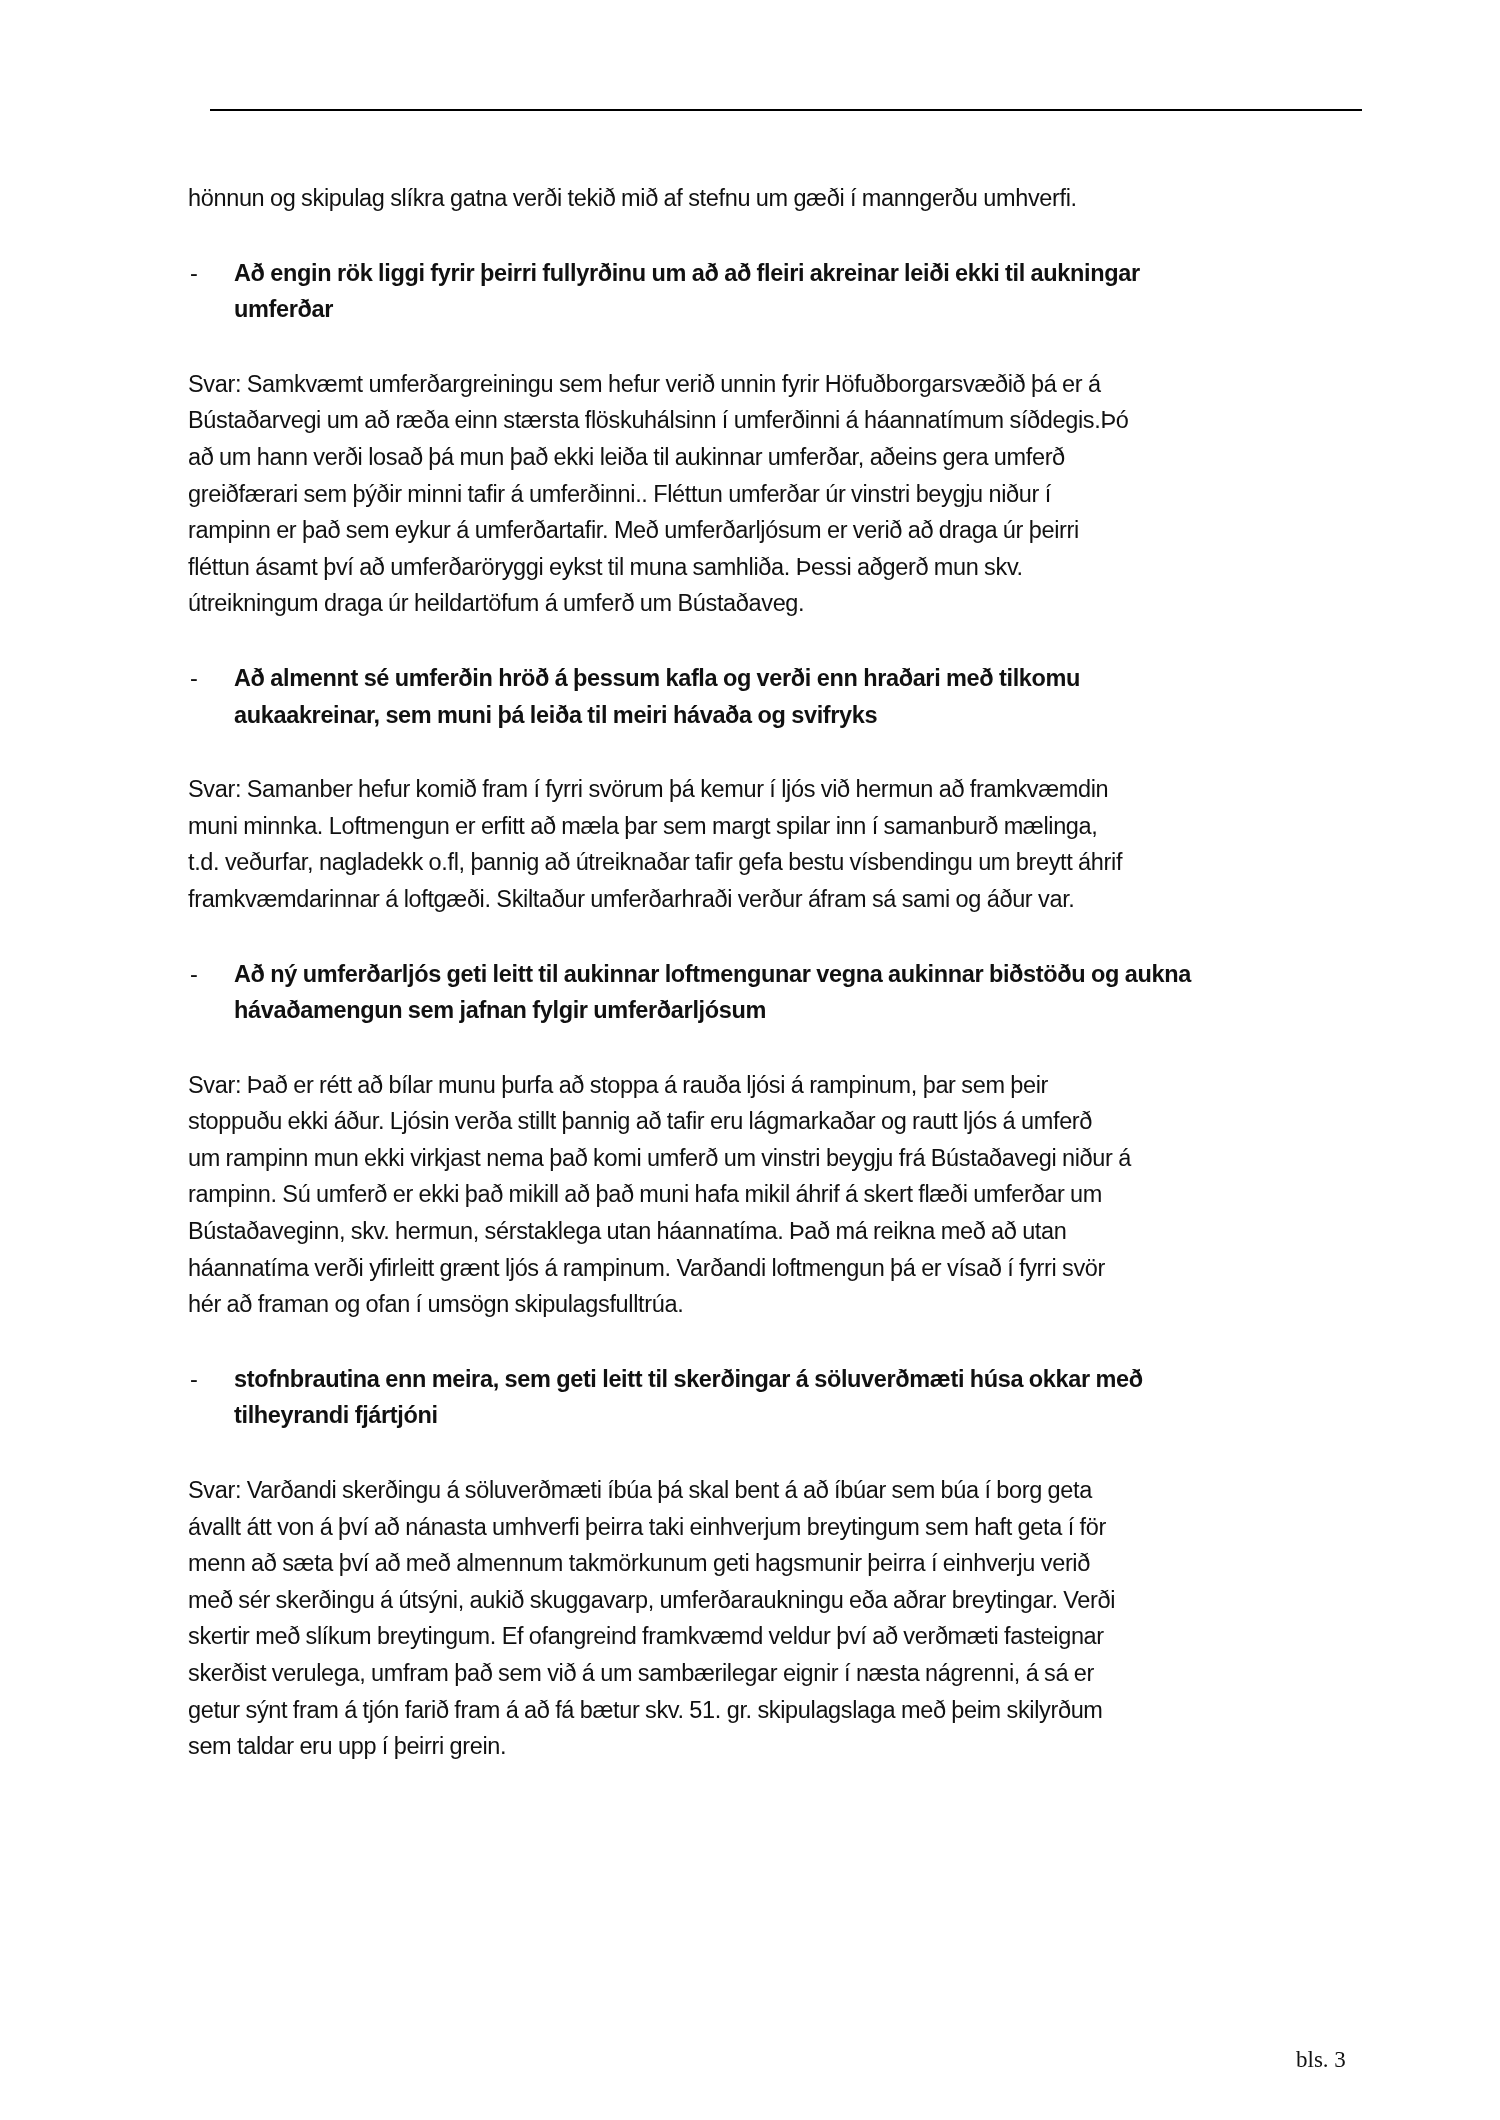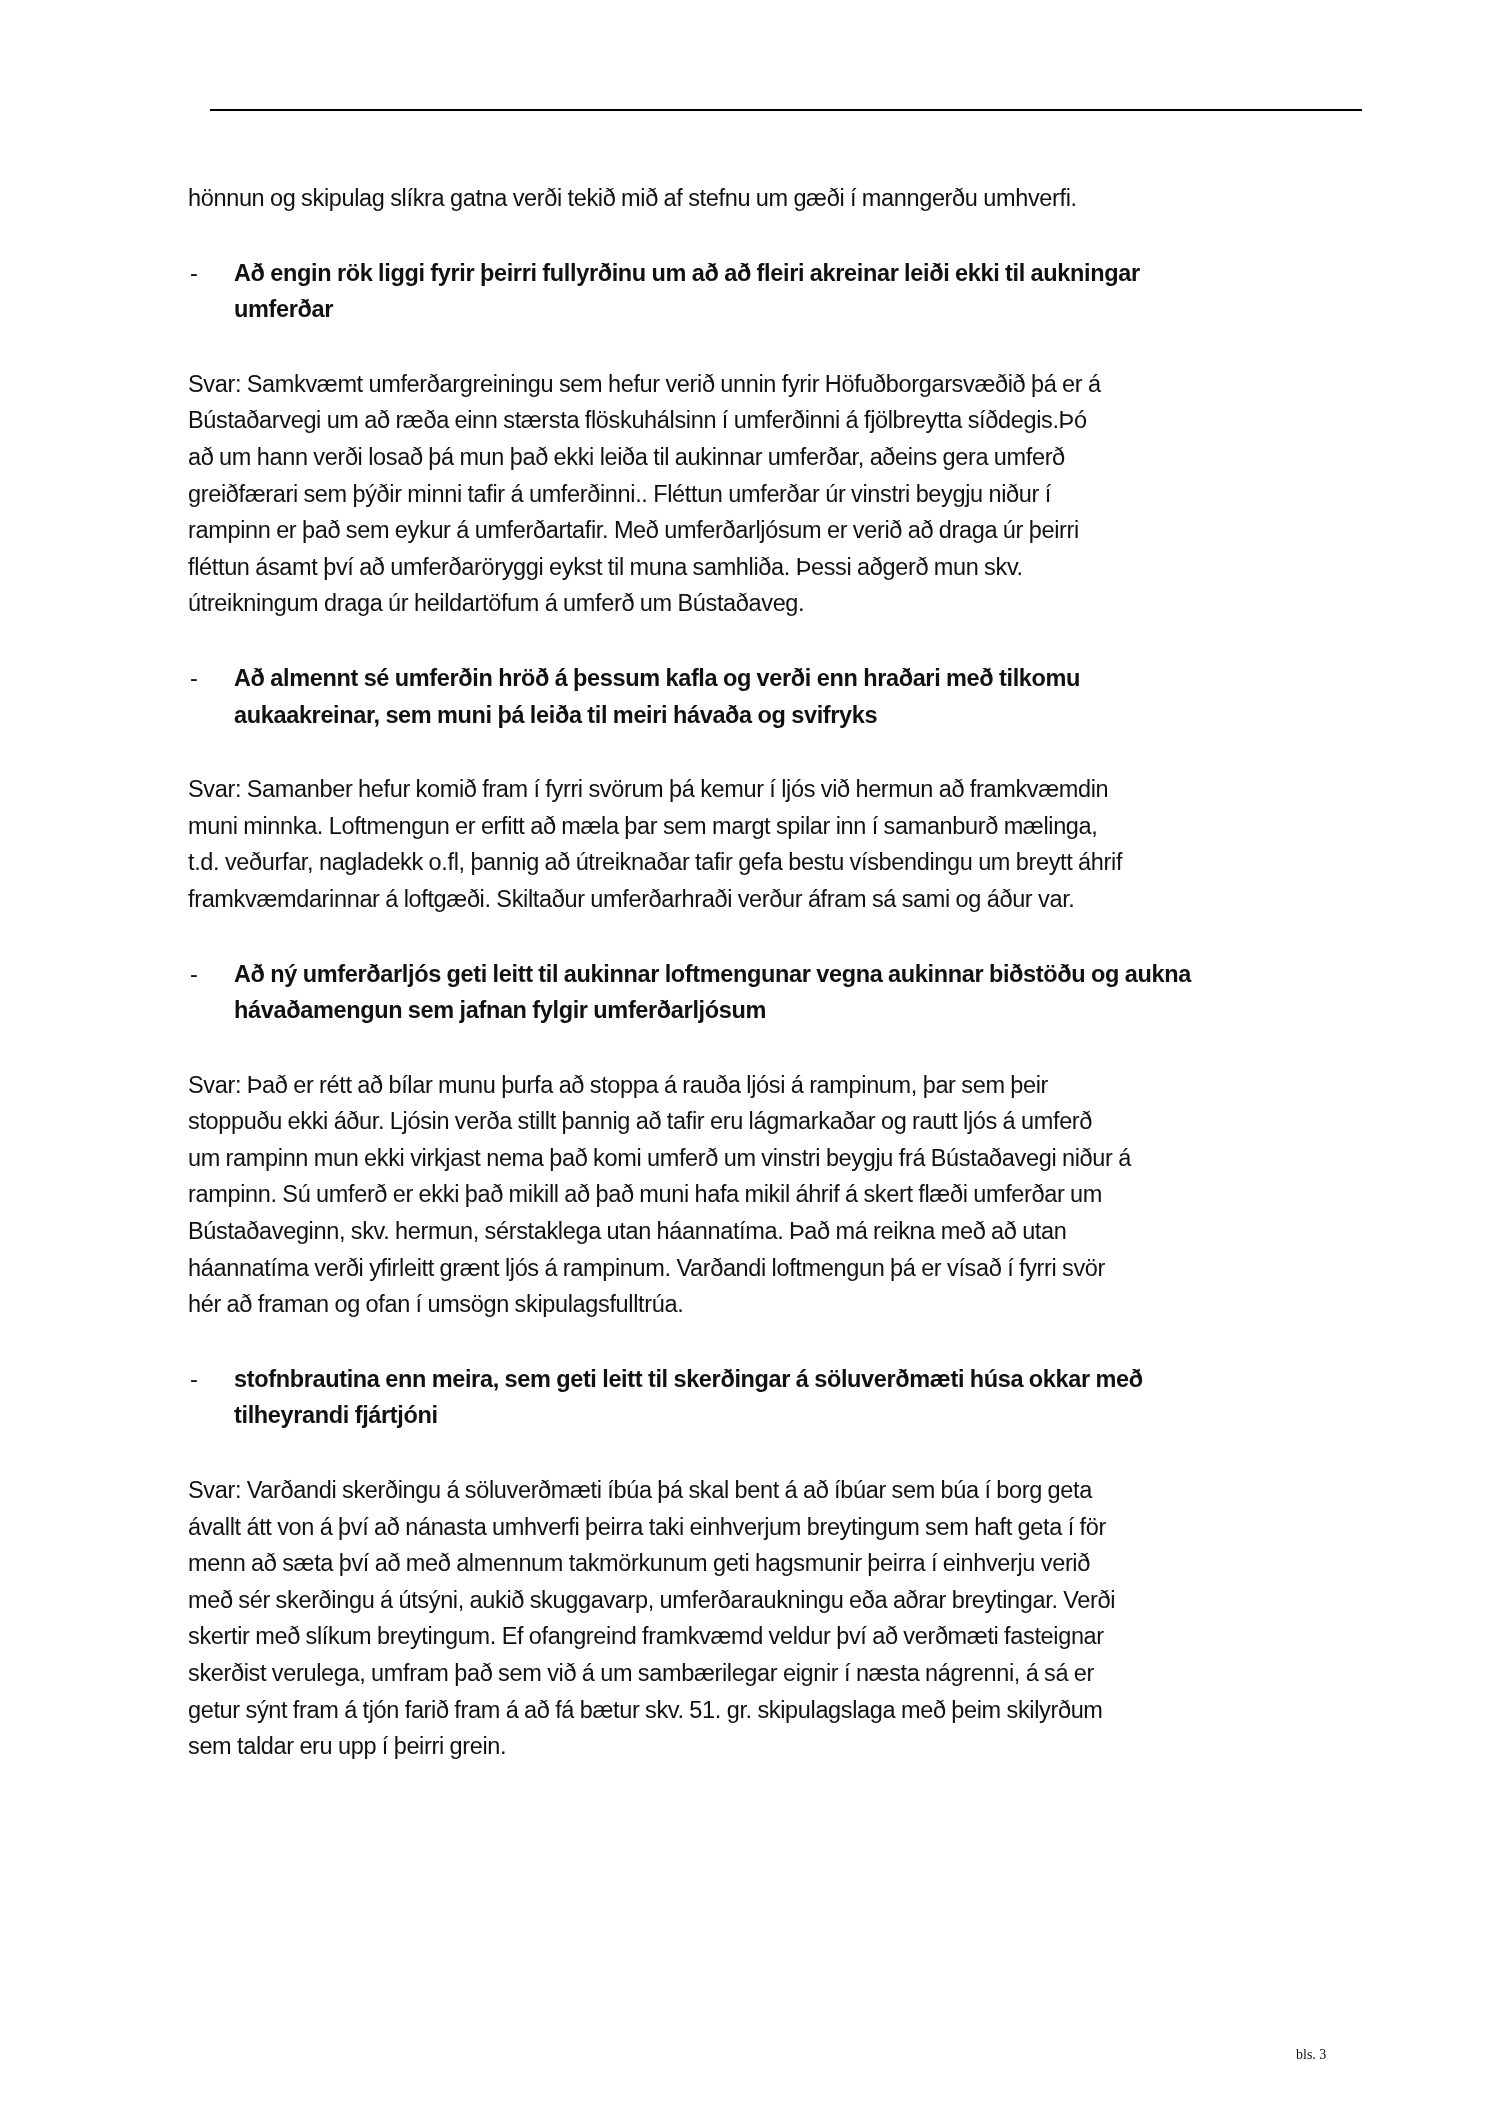--- a/index.html
+++ b/index.html
@@ -57,21 +57,21 @@
     }
     .bullet .line:first-of-type {
       margin-left: -20px;
     }
 
     .page-number {
       position: absolute;
       left: 1296px;
       top: 2047px;
       font-family: "Liberation Serif", "DejaVu Serif", serif;
-      font-size: 14px;
+      font-size: 23px;
       color: #111111;
     }
   </style>
 </head>
 <body>
 
 <div class="header-rule"></div>
 
 <div class="content">
 
@@ -81,21 +81,21 @@
   <div class="gap-after-body"></div>
 
   <div class="para bullet">
     <span class="dash">-</span>
     <span class="line">Að engin rök liggi fyrir þeirri fullyrðinu um að að fleiri akreinar leiði ekki til aukningar</span>
     <span class="line">umferðar</span>
   </div>
   <div class="gap-after-bullet"></div>
   <p class="para">
     <span class="line">Svar: Samkvæmt umferðargreiningu sem hefur verið unnin fyrir Höfuðborgarsvæðið þá er á</span>
-    <span class="line">Bústaðarvegi um að ræða einn stærsta flöskuhálsinn í umferðinni á fjölbreytta síðdegis.Þó</span>
+    <span class="line">Bústaðarvegi um að ræða einn stærsta flöskuhálsinn í umferðinni á háannatímum síðdegis.Þó</span>
     <span class="line">að um hann verði losað þá mun það ekki leiða til aukinnar umferðar, aðeins gera umferð</span>
     <span class="line">greiðfærari sem þýðir minni tafir á umferðinni.. Fléttun umferðar úr vinstri beygju niður í</span>
     <span class="line">rampinn er það sem eykur á umferðartafir. Með umferðarljósum er verið að draga úr þeirri</span>
     <span class="line">fléttun ásamt því að umferðaröryggi eykst til muna samhliða.  Þessi aðgerð mun skv.</span>
     <span class="line">útreikningum draga úr heildartöfum á umferð um Bústaðaveg.</span>
   </p>
   <div class="gap-after-body"></div>
 
   <div class="para bullet">
     <span class="dash">-</span>

